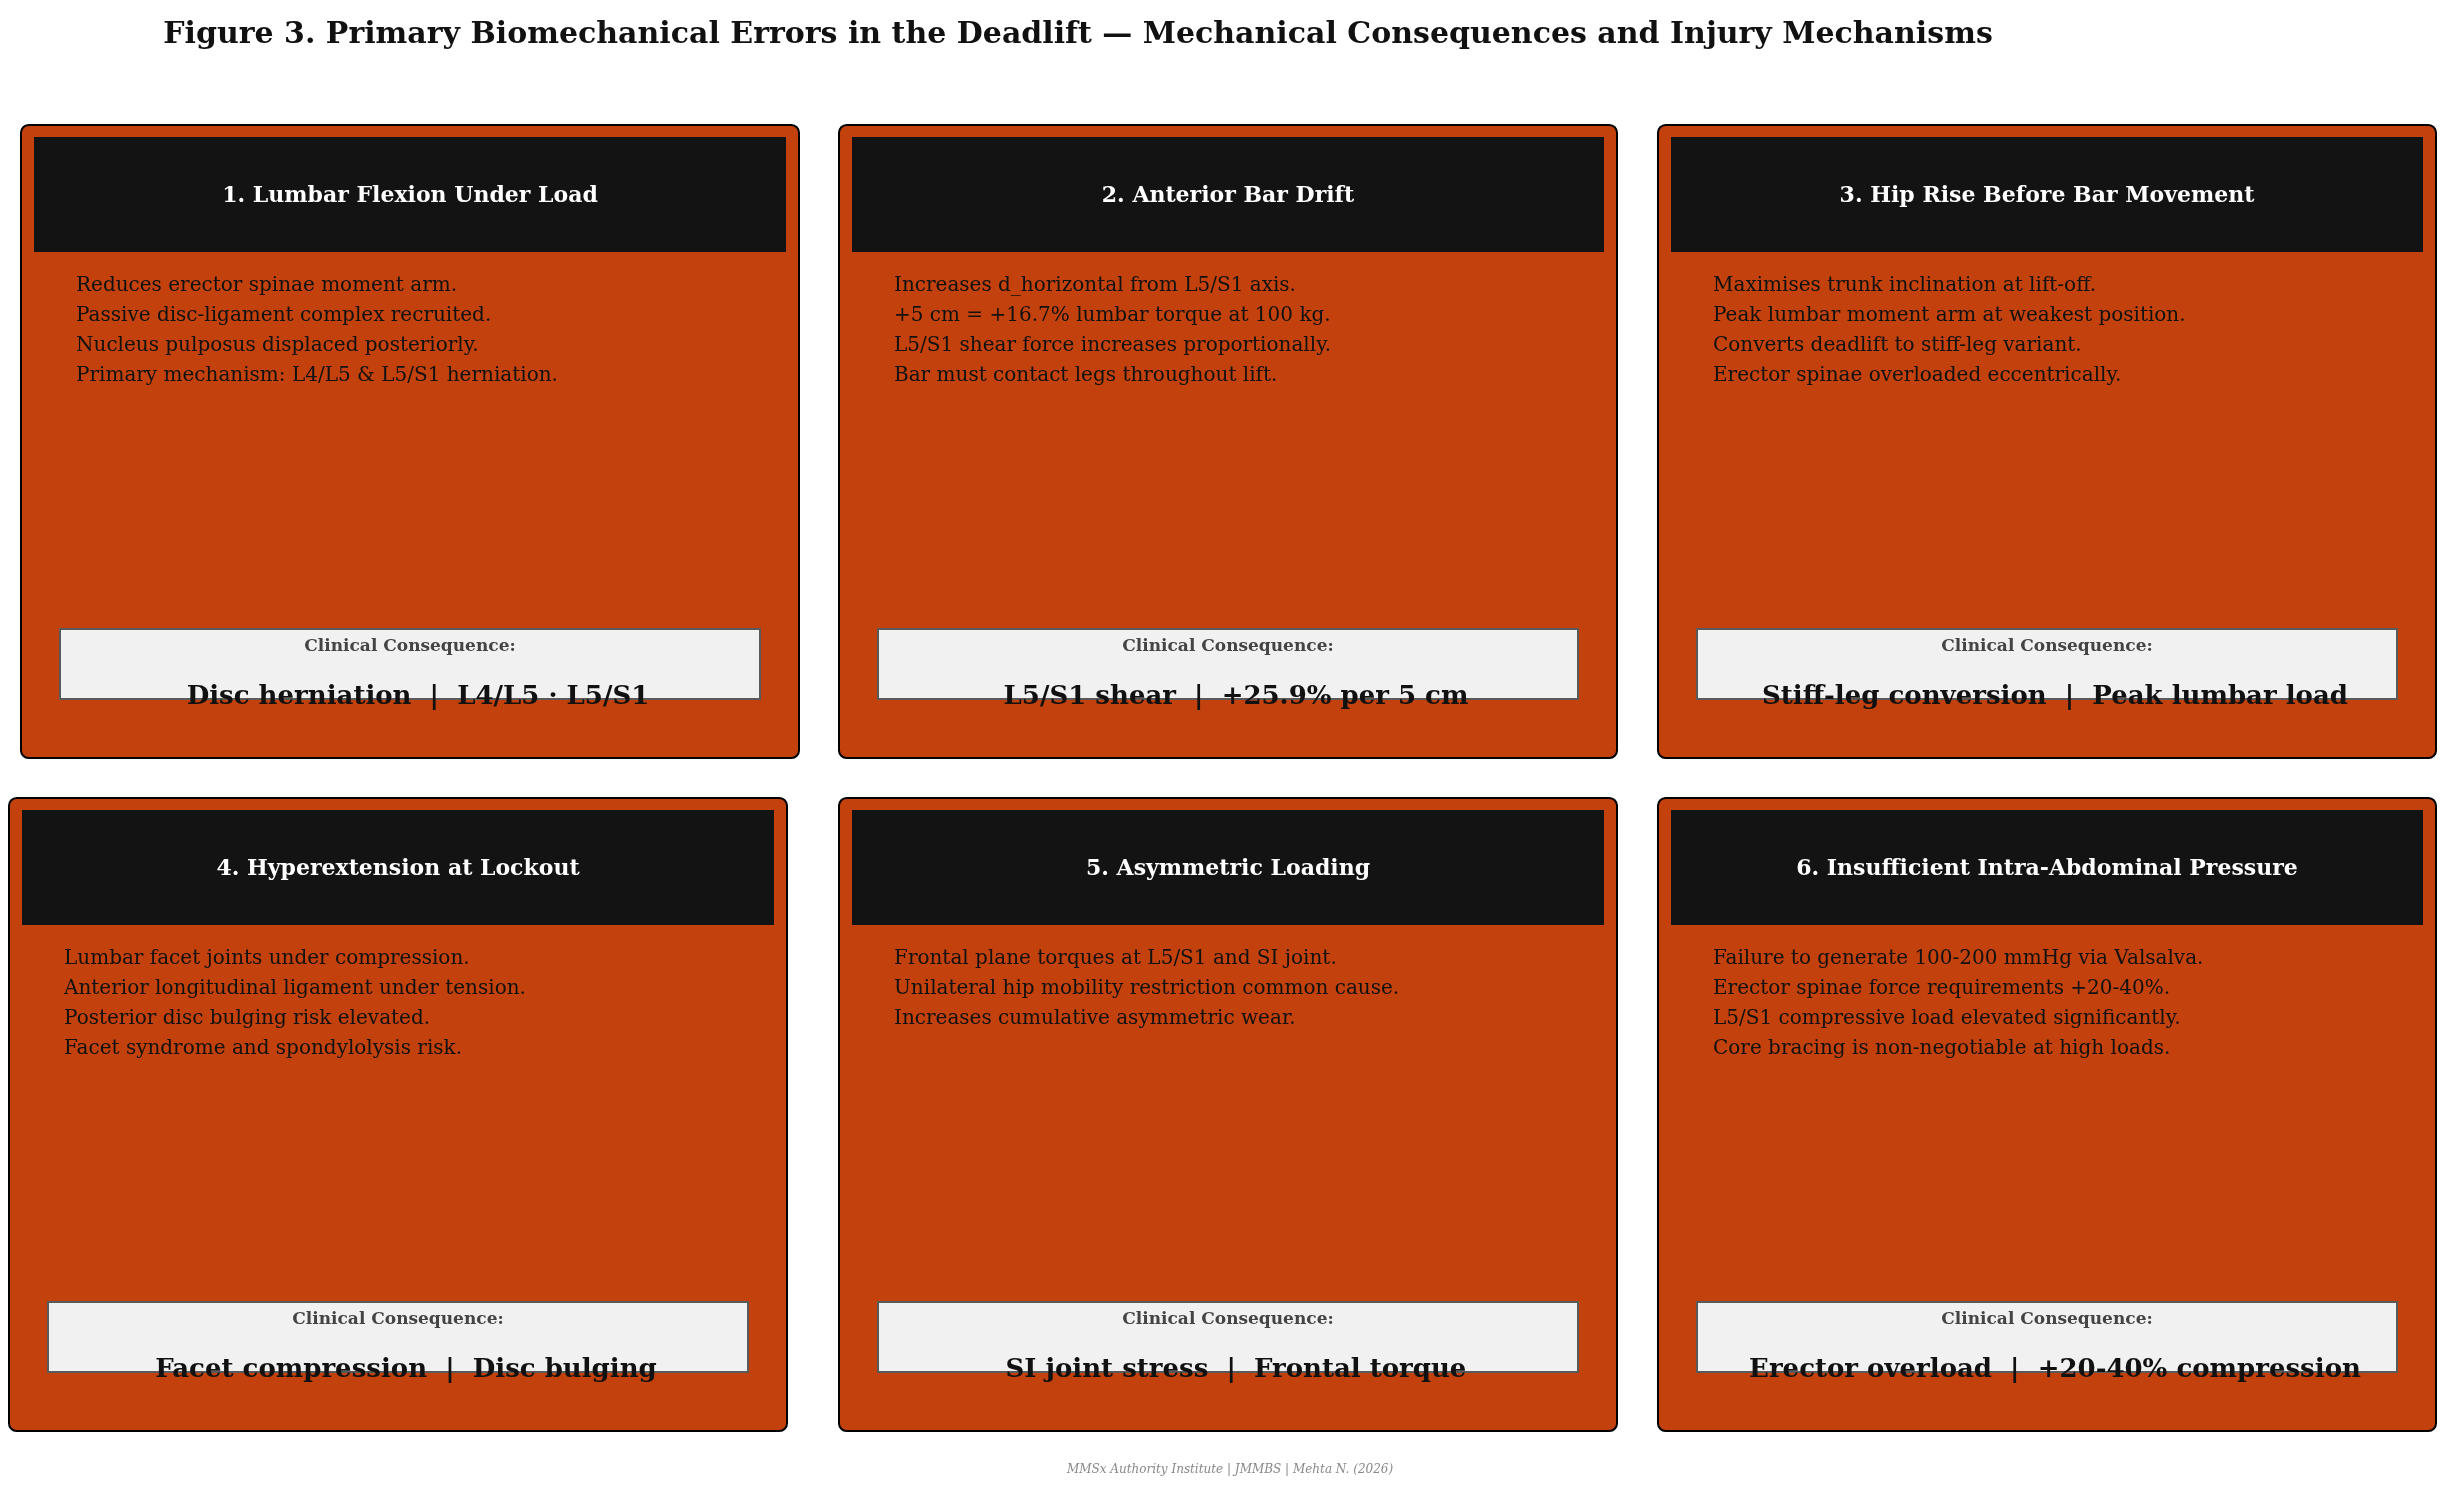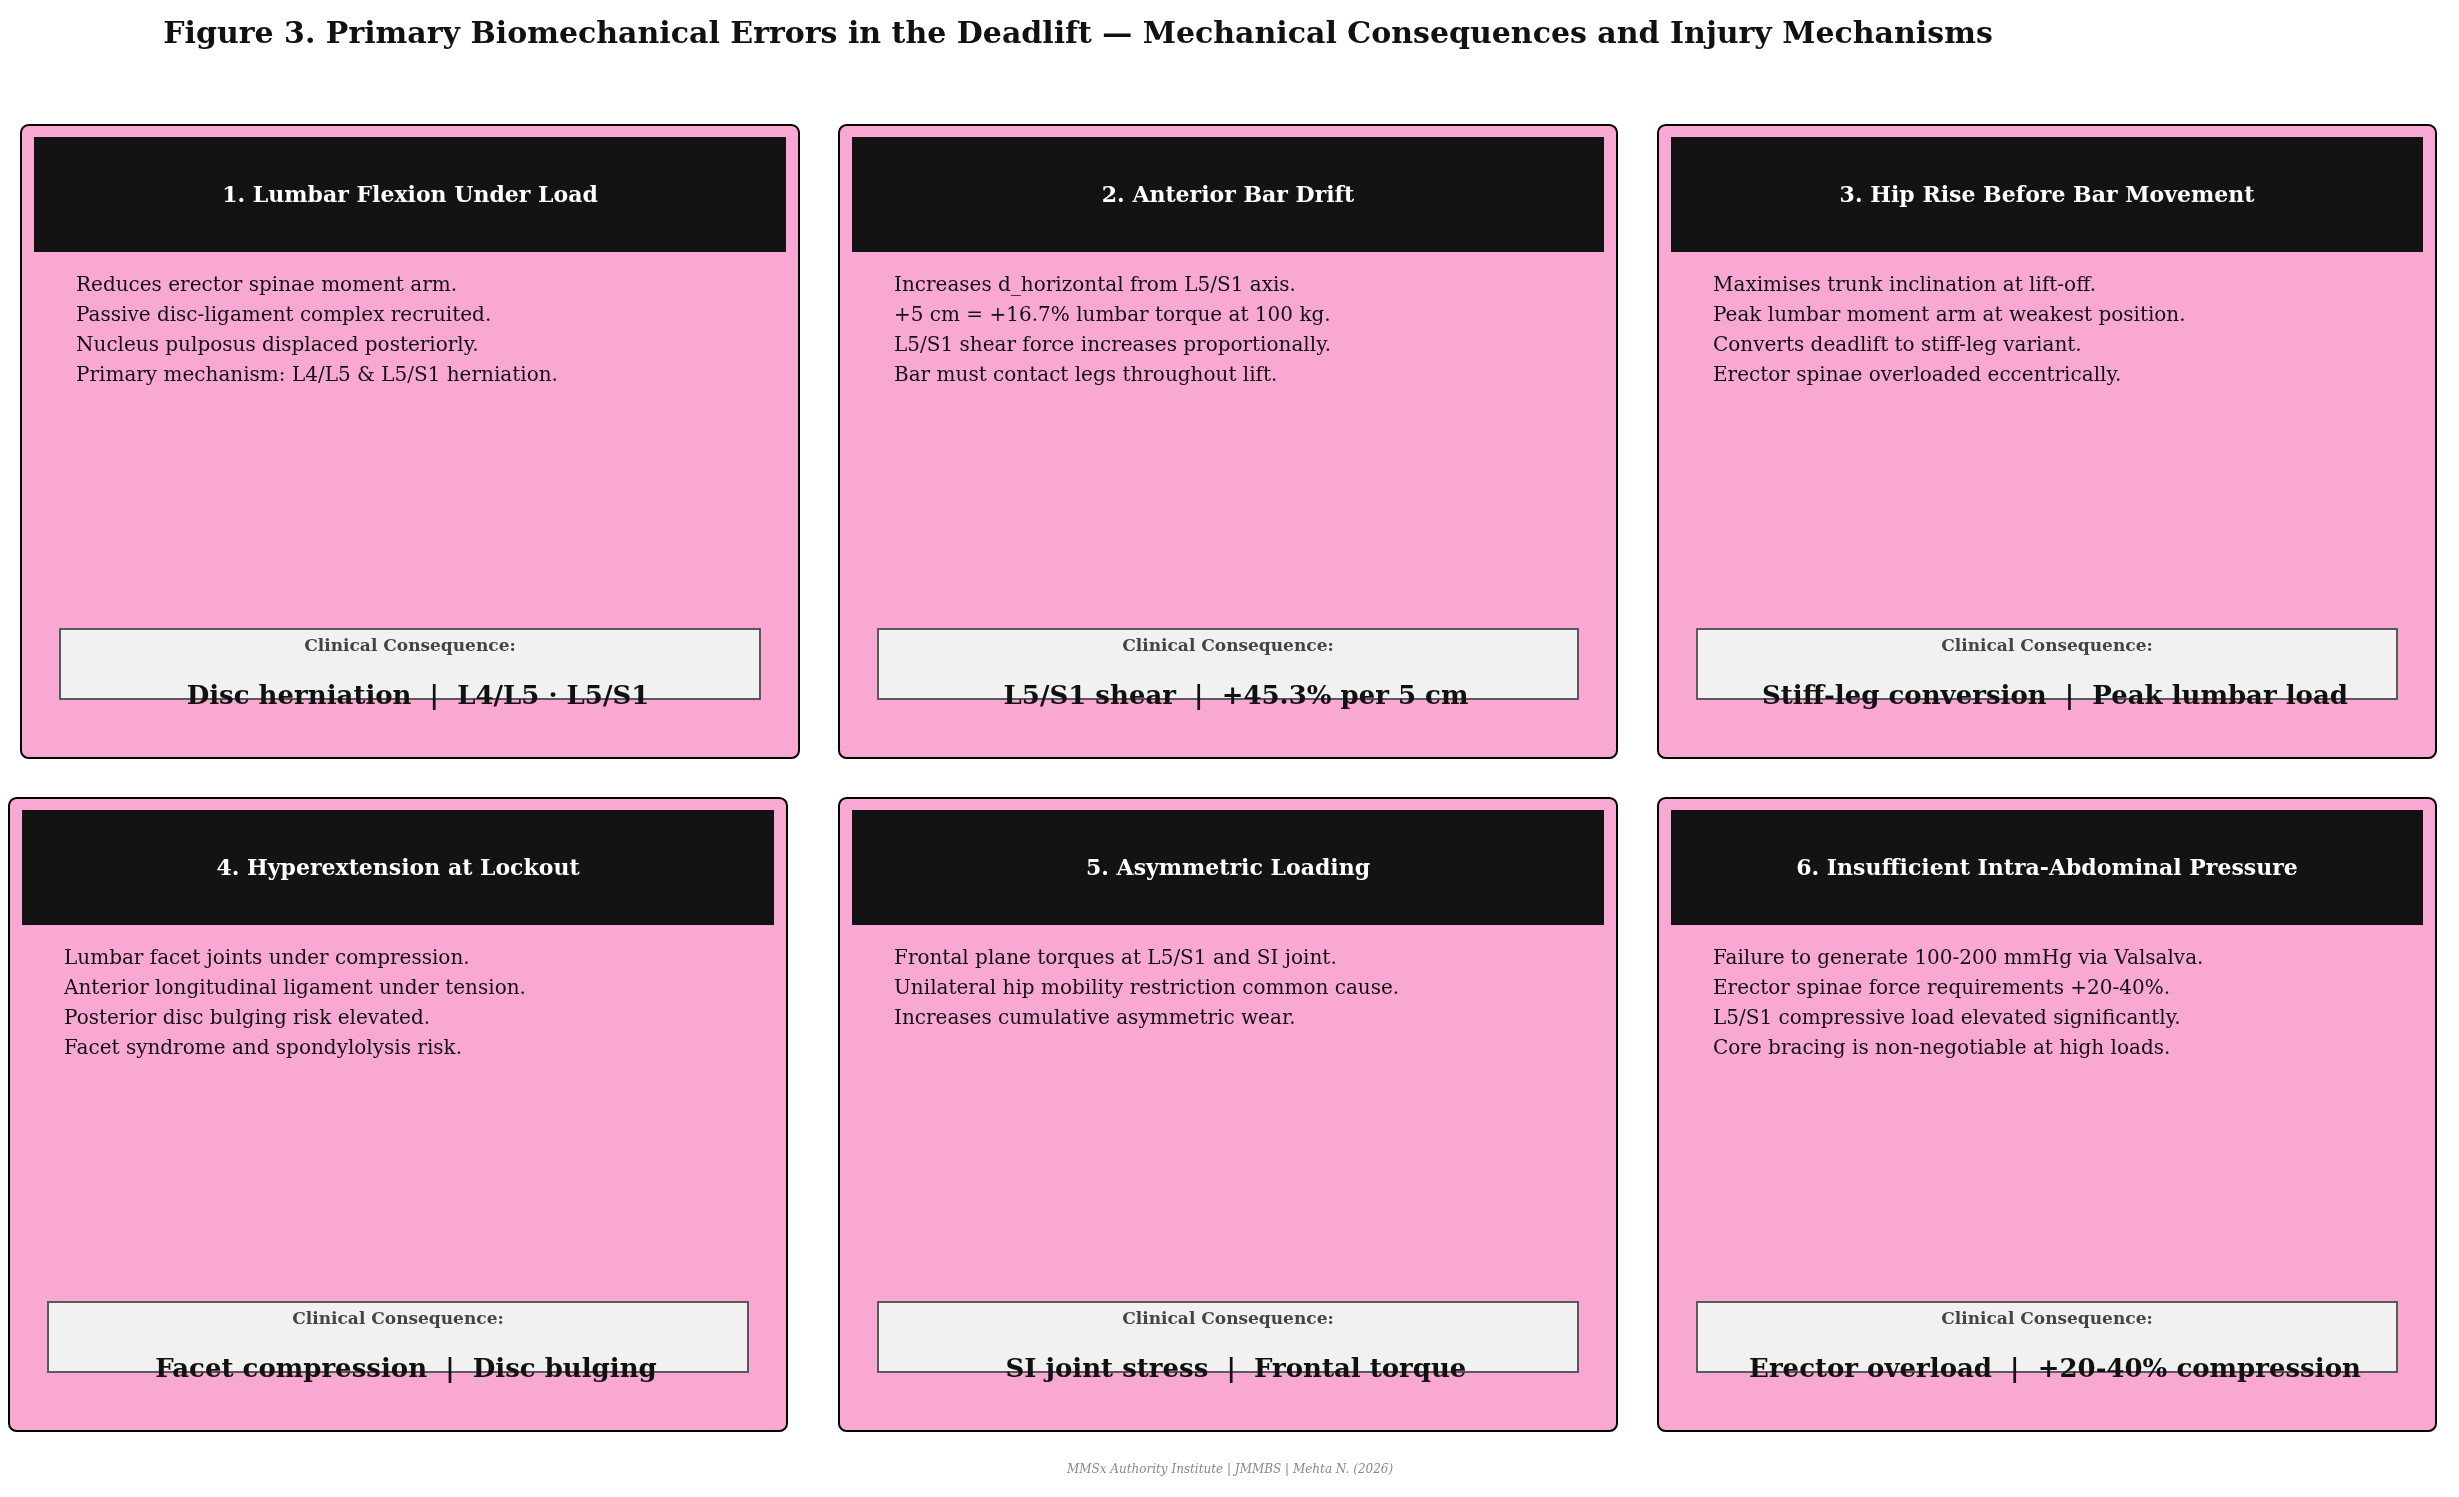--- a/index.html
+++ b/index.html
@@ -1,21 +1,21 @@
 <!DOCTYPE html>
 <html><head>
 <meta charset="utf-8">
 <style>
   html, body { margin: 0; padding: 0; background: #ffffff; }
   body { width: 2460px; height: 1498px; position: relative; overflow: hidden;
          font-family: "DejaVu Serif", serif; color: #111; }
   .fig-title { position: absolute; left: 0; top: 11.5px; width: 2156px; text-align: center;
                font-weight: bold; font-size: 30px; line-height: 42px; color: #111; }
   .card { position: absolute; width: 780px; height: 635px; border: 2.4px solid #000;
-          border-radius: 8.6px; background: #f9a8d4; box-sizing: border-box; }
+          border-radius: 8.6px; background: #c2410c; box-sizing: border-box; }
   .card-header { position: absolute; left: 12.4px; top: 10.5px; right: 12.4px; height: 115px;
                  background: #131313; color: #fff; display: flex; align-items: center;
                  justify-content: center; font-weight: bold; font-size: 22px; }
   .card-body { position: absolute; left: 54px; top: 143px; right: 38px;
                font-size: 20px; line-height: 30px; color: #111; }
   .card-body div { white-space: nowrap; }
   .consequence { position: absolute; left: 37px; right: 37px; top: 502px; height: 72px;
                  background: #f1f1f1; border: 2.4px solid #5a5a5a; box-sizing: border-box;
                  text-align: center; }
   .consequence-label { position: absolute; left: 0; right: 0; top: 3.8px; font-weight: bold;
@@ -47,21 +47,21 @@
 <div class="card" style="left:838px; top:124px;">
   <div class="card-header">2. Anterior Bar Drift</div>
   <div class="card-body">
     <div>Increases d_horizontal from L5/S1 axis.</div>
     <div>+5 cm = +16.7% lumbar torque at 100 kg.</div>
     <div>L5/S1 shear force increases proportionally.</div>
     <div>Bar must contact legs throughout lift.</div>
   </div>
   <div class="consequence">
     <div class="consequence-label">Clinical Consequence:</div>
-    <div class="consequence-value">L5/S1 shear  |  +45.3% per 5 cm</div>
+    <div class="consequence-value">L5/S1 shear  |  +25.9% per 5 cm</div>
   </div>
 </div>
 
 <div class="card" style="left:1657px; top:124px;">
   <div class="card-header">3. Hip Rise Before Bar Movement</div>
   <div class="card-body">
     <div>Maximises trunk inclination at lift-off.</div>
     <div>Peak lumbar moment arm at weakest position.</div>
     <div>Converts deadlift to stiff-leg variant.</div>
     <div>Erector spinae overloaded eccentrically.</div>

